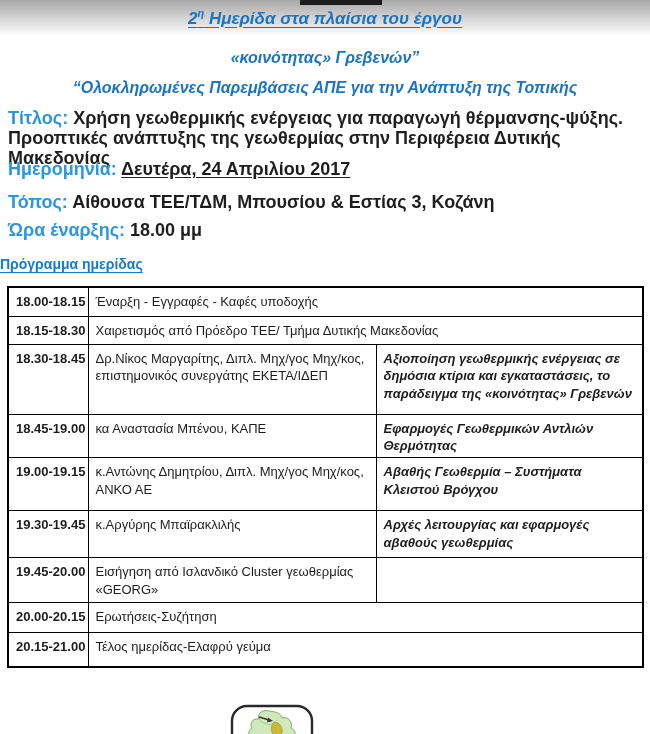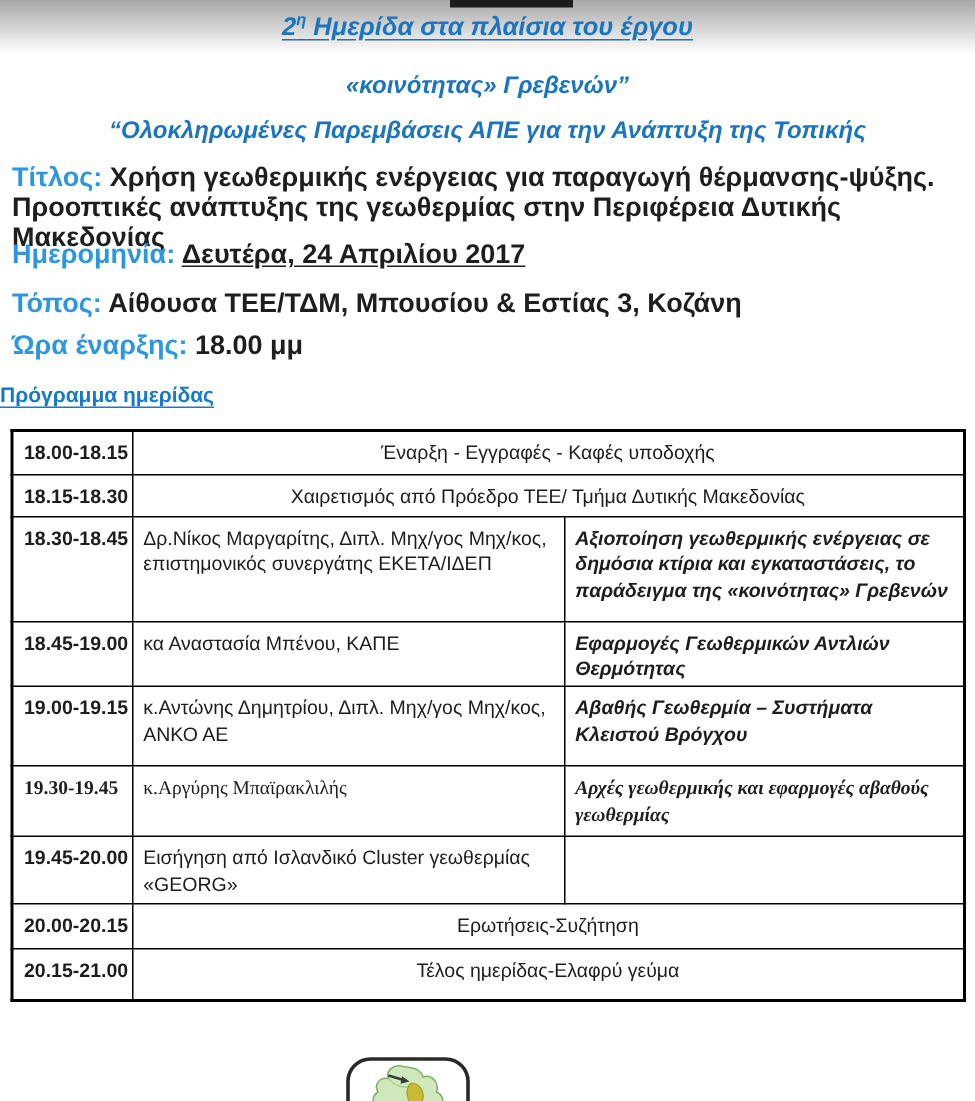--- a/index.html
+++ b/index.html
@@ -53,24 +53,24 @@
   }
   table.agenda td{
     border:1.5px solid #000;
     vertical-align:top;
     padding:5px 7px 2px 7px;
     line-height:1.38;
     overflow:hidden;
   }
   td.time{font-weight:bold;white-space:nowrap;}
   td.topic{font-weight:bold;font-style:italic;}
-  td.merged{text-align:center;}
+  td.merged{}
   tr.r1{height:29px;} tr.r2{height:28px;} tr.r3{height:70px;}
   tr.r4{height:40px;} tr.r5{height:53px;} tr.r6{height:62px;}
-  tr.r7{height:47px;font-family:Liberation Serif, serif;} tr.r8{height:45px;} tr.r9{height:30px;}
+  tr.r7{height:47px;} tr.r8{height:45px;} tr.r9{height:30px;}
   tr.r10{height:34px;}
   .logo{
     position:absolute;left:230px;top:704px;width:84px;height:64px;z-index:3;
   }
 </style>
 </head>
 <body>
 
 <div class="top-gradient"></div>
 <div class="top-cutoff-bar"></div>
@@ -136,21 +136,21 @@
     <td class="topic">Εφαρμογές Γεωθερμικών Αντλιών Θερμότητας</td>
   </tr>
   <tr class="r5">
     <td class="time">19.00-19.15</td>
     <td class="speaker">κ.Αντώνης Δημητρίου, Διπλ. Μηχ/γος Μηχ/κος, ΑΝΚΟ ΑΕ</td>
     <td class="topic">Αβαθής Γεωθερμία – Συστήματα Κλειστού Βρόγχου</td>
   </tr>
   <tr class="r7">
     <td class="time">19.30-19.45</td>
     <td class="speaker">κ.Αργύρης Μπαϊρακλιλής</td>
-    <td class="topic">Αρχές γεωθερμικής και εφαρμογές αβαθούς γεωθερμίας</td>
+    <td class="topic">Αρχές λειτουργίας και εφαρμογές αβαθούς γεωθερμίας</td>
   </tr>
   <tr class="r8">
     <td class="time">19.45-20.00</td>
     <td class="speaker">Εισήγηση από  Ισλανδικό Cluster γεωθερμίας «GEORG»</td>
     <td class="topic"></td>
   </tr>
   <tr class="r9">
     <td class="time">20.00-20.15</td>
     <td class="merged" colspan="2">Ερωτήσεις-Συζήτηση</td>
   </tr>

